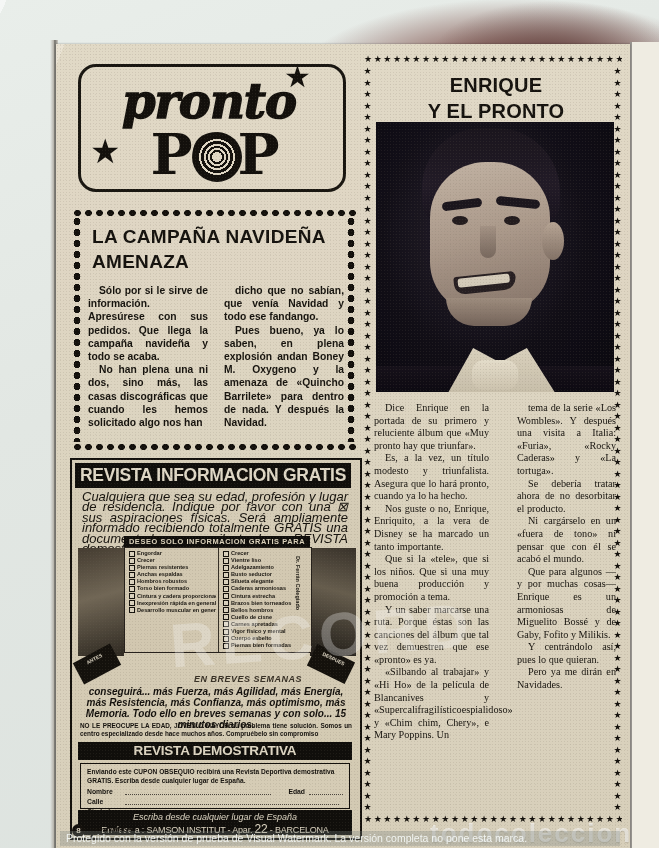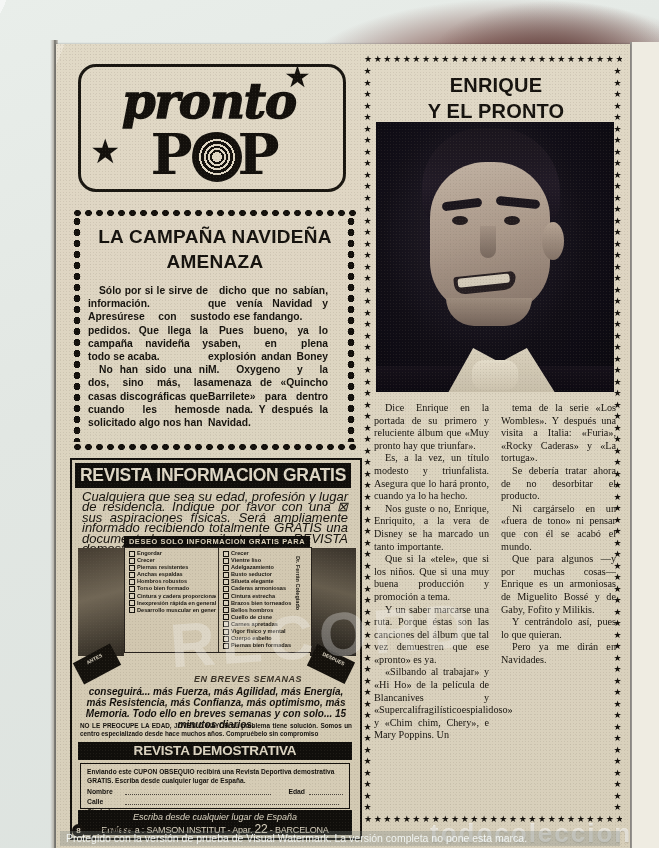--- a/index.html
+++ b/index.html
@@ -65,26 +65,26 @@
       radial-gradient(circle,#efeade 0 5px,#14110d 5px 7px,#efeade 7px 9px,#14110d 9px 11px,
       #efeade 11px 13px,#14110d 13px 16px,#efeade 16px 18px,#14110d 18px 25px);}
 
   .dots-row{position:absolute;left:8px;width:284px;height:10px;
     background-image:radial-gradient(#14110d 3.2px,transparent 3.6px);
     background-size:11px 10px;background-repeat:repeat-x;}
   .dots-col{position:absolute;width:10px;
     background-image:radial-gradient(#14110d 3.2px,transparent 3.6px);
     background-size:10px 11px;background-repeat:repeat-y;}
 
-  .headline{position:absolute;left:28px;top:172px;width:246px;text-align:center;
+  .headline{position:absolute;left:28px;top:172px;width:246px;text-align:left;
     font-family:"Liberation Sans",sans-serif;font-weight:bold;font-size:19px;
     line-height:25px;color:#16130f;letter-spacing:.3px;}
 
   .art-cols{position:absolute;left:24px;top:232px;width:256px;height:160px;
-    display:flex;gap:0;}
+    display:flex;gap:16px;}
   .art-col{width:120px;font-family:"Liberation Sans",sans-serif;font-size:10.3px;
     line-height:13.2px;color:#17140f;text-align:justify;font-weight:600;}
   .art-col p{margin:0 0 0 0;text-indent:11px;}
 
   
   .ad{position:absolute;left:6px;top:406px;width:288px;height:378px;
     border:2px solid #15120e;background:#e9e3d4;overflow:hidden;}
   .ad-title{position:absolute;left:3px;top:3px;width:276px;height:25px;background:#110f0c;
     color:#f3efe6;font-weight:bold;font-size:17.5px;line-height:25px;text-align:center;
     letter-spacing:-.3px;font-family:"Liberation Sans",sans-serif;}
@@ -179,21 +179,21 @@
     background:linear-gradient(180deg,#a9998f,#7d6d67);}
   .ph-collar{position:absolute;left:40px;top:214px;width:168px;height:60px;
     background:linear-gradient(180deg,#efeade 0%,#d7d0c2 100%);
     clip-path:polygon(18% 100%,34% 20%,50% 44%,66% 20%,84% 100%);}
   .ph-bow{position:absolute;left:96px;top:238px;width:46px;height:30px;border-radius:12px;
     background:linear-gradient(180deg,#f6f2e8,#ddd6c8);}
   .ph-shoulder{position:absolute;left:0;top:244px;width:238px;height:30px;
     background:linear-gradient(180deg,#17121d,#0c0912);}
 
   .r-cols{position:absolute;left:12px;top:350px;width:242px;height:410px;
-    display:flex;gap:12px;}
+    display:flex;gap:28px;}
   .r-col{width:115px;font-family:"Liberation Serif","DejaVu Serif",serif;
     font-size:10.2px;line-height:12.6px;color:#17140f;text-align:justify;}
   .r-col p{margin:0;text-indent:11px;}
 
   
   .pg-badge{position:absolute;left:8px;top:772px;width:13px;height:13px;border-radius:50%;
     background:#15120e;color:#f2eee4;font-size:8px;font-weight:bold;line-height:13px;
     text-align:center;}
   .pg-word{position:absolute;left:26px;top:772px;font-family:"DejaVu Serif",serif;
     font-weight:bold;font-style:italic;font-size:12px;color:#15120e;letter-spacing:-.3px;}
@@ -241,21 +241,21 @@
     <div class="dots-row" style="top:390px"></div>
 
     <div class="headline">
       <div>LA CAMPAÑA NAVIDEÑA</div>
       <div>AMENAZA</div>
     </div>
 
     <div class="art-cols">
       <div class="art-col">
         <p>Sólo por si le sirve de información. Apresúrese con sus pedidos. Que llega la campaña navideña y todo se acaba.</p>
-        <p>No han sido una ni dos, sino más, las casas discográficas que cuando les hemos solicitado algo nos han</p>
+        <p>No han plena una ni dos, sino más, las casas discográficas que cuando les hemos solicitado algo nos han</p>
       </div>
       <div class="art-col">
         <p>dicho que no sabían, que venía Navidad y todo ese fandango.</p>
         <p>Pues bueno, ya lo saben, en plena explosión andan Boney M. Oxygeno y la amenaza de «Quincho Barrilete» para dentro de nada. Y después la Navidad.</p>
       </div>
     </div>
 
     <div class="ad">
       <div class="ad-title">REVISTA INFORMACION GRATIS</div>
       <div class="ad-lede">Cualquiera que sea su edad, profesión y lugar de residencia. Indique por favor con una ⊠ sus aspiraciones físicas. Será ampliamente informado recibiendo totalmente GRATIS una documentada e ilustrada REVISTA demostrativa</div>

